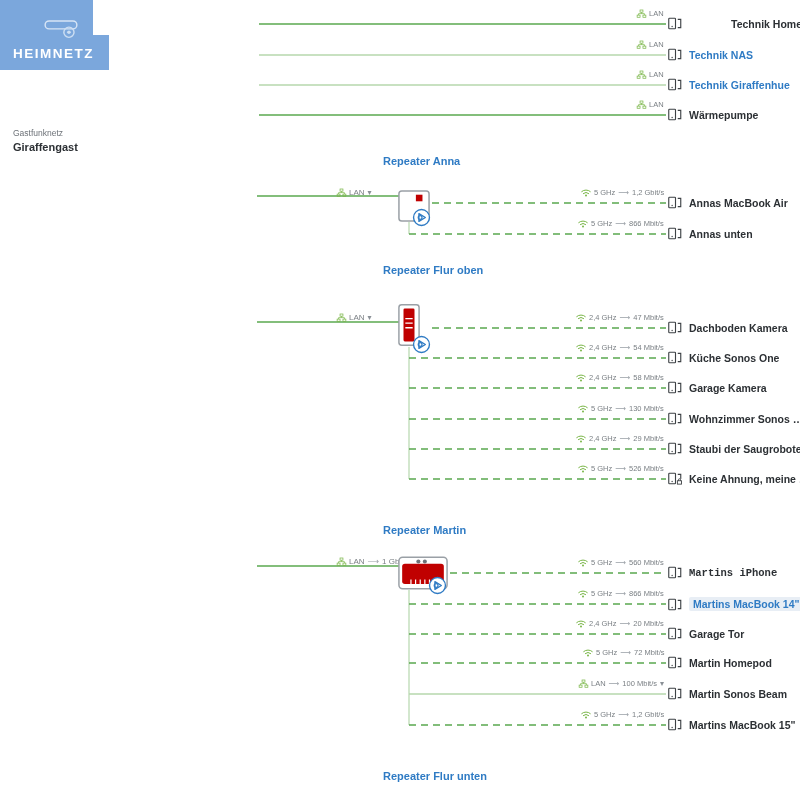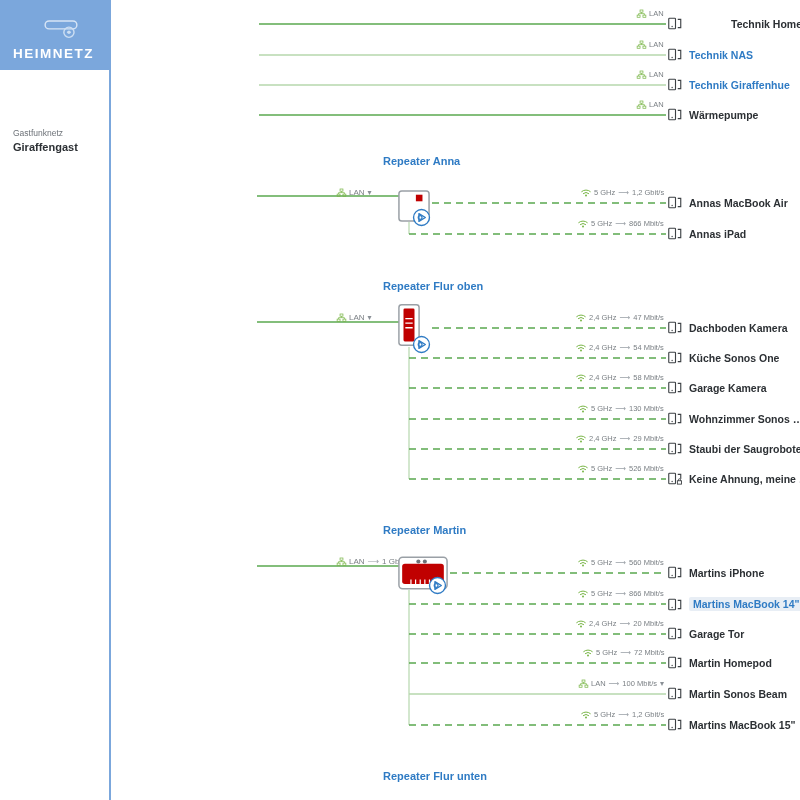--- a/index.html
+++ b/index.html
@@ -7,21 +7,20 @@
     width:800px;height:800px;overflow:hidden;position:relative;
     background:#ffffff;
     font-family:"Liberation Sans","DejaVu Sans",sans-serif;
     -webkit-font-smoothing:antialiased;
   }
 
   
   #left-rail{
     position:absolute;left:0;top:0;width:93px;height:800px;
     background:#7BA7DC;
-    padding-left:18px;
   }
   #sidebar-panel{
     position:absolute;left:0;top:35px;width:109px;height:765px;
     background:#ffffff;border-top-right-radius:22px;
   }
   #brand-badge{
     position:absolute;left:0;top:0;width:109px;height:35px;
     background:#7BA7DC;
   }
   #brand-title{
@@ -258,23 +257,23 @@
         <span class="txt">5 GHz</span>
         <span class="arrow">⟶</span>
         <span class="txt">866 Mbit/s</span>
       </div>
       <div class="node" style="left: 550px; top: 227px;">
         <svg width="15" height="13" viewBox="0 0 20 17">
           <rect x="1" y="1.5" width="9" height="14" rx="1" fill="none" stroke="#3d4145" stroke-width="1.5"></rect>
           <circle cx="5.5" cy="12.5" r="0.9" fill="#3d4145"></circle>
           <path d="M13 3 h4 v11 h-4" fill="none" stroke="#3d4145" stroke-width="1.5"></path>
         </svg>
-        <span class="nm">Annas iPad</span>
-      </div>
-      <div class="group-title" style="left: 265px; top: 280px;">Repeater Flur oben</div>
+        <span class="nm">Annas unten</span>
+      </div>
+      <div class="group-title" style="left: 265px; top: 264px;">Repeater Flur oben</div>
       <div class="uplink" style="left: 219px; top: 313px;">
         <svg width="9" height="8" viewBox="0 0 12 11">
           <rect x="4" y="0" width="4" height="3" fill="none" stroke="#7ab648" stroke-width="1"></rect>
           <rect x="0" y="7" width="4" height="3" fill="none" stroke="#7ab648" stroke-width="1"></rect>
           <rect x="8" y="7" width="4" height="3" fill="none" stroke="#7ab648" stroke-width="1"></rect>
           <path d="M6 3 V5 M2 7 V5 H10 V7" fill="none" stroke="#7ab648" stroke-width="1"></path>
         </svg>
         <span class="lbl">LAN</span>
         <span class="chev">▾</span>
       </div>
@@ -435,21 +434,21 @@
       <div class="linklabel" style="top: 558px; left: 460px;">
         <svg width="10" height="8" viewBox="0 0 14 11">
           <path d="M1 3.5 A9 9 0 0 1 13 3.5" fill="none" stroke="#7ab648" stroke-width="1.4" stroke-linecap="round"></path>
           <path d="M3.3 6.2 A5.6 5.6 0 0 1 10.7 6.2" fill="none" stroke="#7ab648" stroke-width="1.4" stroke-linecap="round"></path>
           <circle cx="7" cy="9" r="1.4" fill="#7ab648"></circle>
         </svg>
         <span class="txt">5 GHz</span>
         <span class="arrow">⟶</span>
         <span class="txt">560 Mbit/s</span>
       </div>
-      <div class="node" style="left: 550px; top: 566px;">
+      <div class="node" style="left: 550px; top: 566px; font-family: Liberation Mono, monospace;">
         <svg width="15" height="13" viewBox="0 0 20 17">
           <rect x="1" y="1.5" width="9" height="14" rx="1" fill="none" stroke="#3d4145" stroke-width="1.5"></rect>
           <circle cx="5.5" cy="12.5" r="0.9" fill="#3d4145"></circle>
           <path d="M13 3 h4 v11 h-4" fill="none" stroke="#3d4145" stroke-width="1.5"></path>
         </svg>
         <span class="nm">Martins iPhone</span>
       </div>
       <div class="linklabel" style="top: 589px; left: 460px;">
         <svg width="10" height="8" viewBox="0 0 14 11">
           <path d="M1 3.5 A9 9 0 0 1 13 3.5" fill="none" stroke="#7ab648" stroke-width="1.4" stroke-linecap="round"></path>

